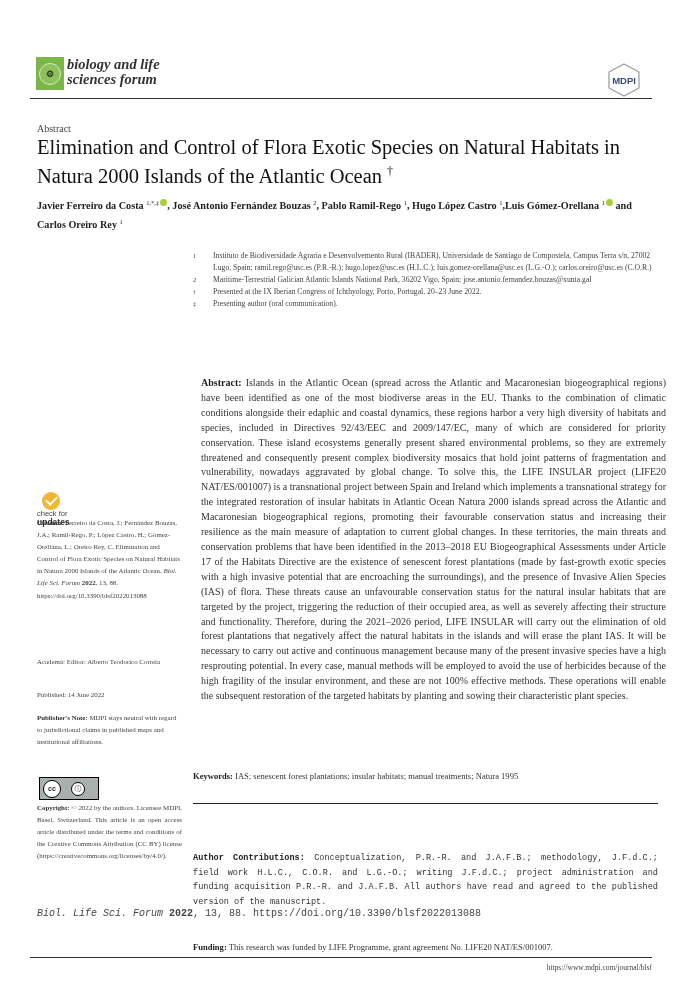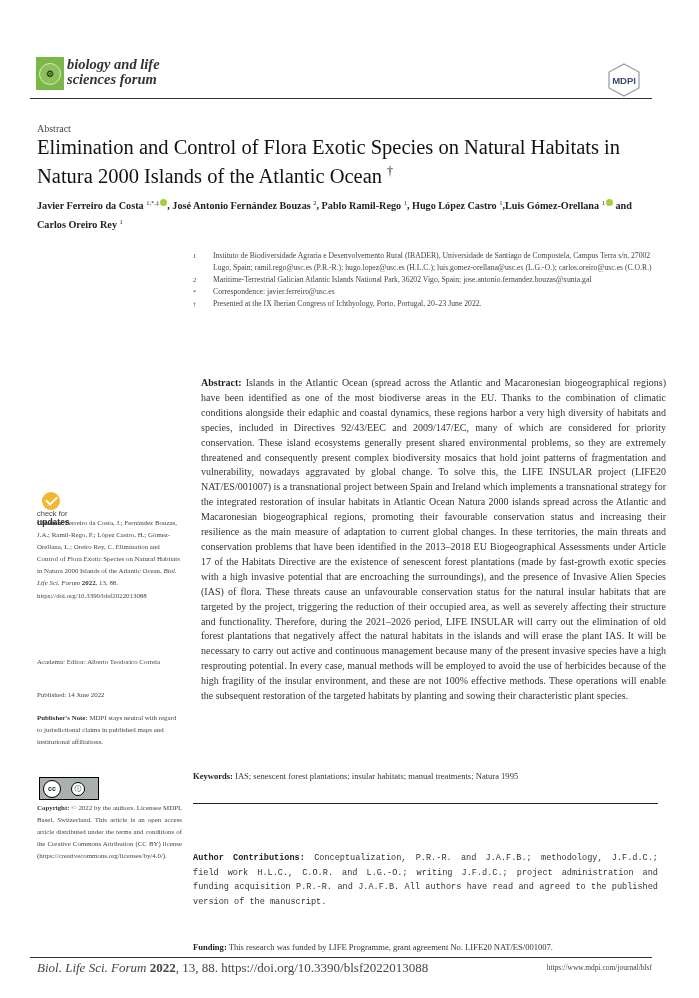--- a/index.html
+++ b/index.html
@@ -40,21 +40,21 @@
   #citation { left:37px; top:517px; }
   #editor { left:37px; top:656px; }
   #published { left:37px; top:689px; }
   #pubnote { left:37px; top:712px; }
   #cc-badge { left:39px; top:777px; width:58px; height:21px; background:#aab0ac; border:1px solid #000; display:flex; align-items:center; }
   #cc-badge .cc { width:16px; height:16px; margin-left:3px; border-radius:50%; background:#fff; border:1.5px solid #000; font-family:"Liberation Sans", sans-serif; font-weight:bold; font-size:7px; display:flex; align-items:center; justify-content:center; }
   #cc-badge .by { width:12px; height:12px; margin-left:10px; border-radius:50%; background:#fff; border:1.5px solid #000; font-size:7px; display:flex; align-items:center; justify-content:center; font-family:"Liberation Sans", sans-serif; }
   #copyright { left:37px; top:802px; text-align:justify; }
   
   #footer-rule { left:30px; top:957px; width:622px; height:1px; background:#333; }
-  #footer-left { left:37px; top:960px; font-family:Liberation Serif, serif; font-size:13px; color:#444; }
+  #footer-left { left:37px; top:908px; font-family:Liberation Mono, monospace; font-size:10px; color:#444; }
   #footer-right { right:47px; top:963px; font-family:"Liberation Serif", serif; font-size:7.5px; color:#444; }
   a.lnk { color:inherit; text-decoration:none; }
 </style>
 </head>
 <body>
 
 <div id="logo-box" class="abs">
   <div class="ring">⚙</div>
 </div>
 <div id="journal-name" class="abs">
@@ -75,26 +75,26 @@
 <div id="affil" class="abs">
     <div class="aff-row">
       <span class="aff-mark">1</span>
       <span>Instituto de Biodiversidade Agraria e Desenvolvemento Rural (IBADER), Universidade de Santiago de Compostela, Campus Terra s/n, 27002 Lugo, Spain; ramil.rego@usc.es (P.R.-R.); hugo.lopez@usc.es (H.L.C.); luis.gomez-orellana@usc.es (L.G.-O.); carlos.oreiro@usc.es (C.O.R.)</span>
     </div>
     <div class="aff-row">
       <span class="aff-mark">2</span>
       <span>Maritime-Terrestrial Galician Atlantic Islands National Park, 36202 Vigo, Spain; jose.antonio.fernandez.bouzas@xunta.gal</span>
     </div>
     <div class="aff-row">
-      <span class="aff-mark">*</span>
-      <span>Correspondence: javier.ferreiro@usc.es</span>
+      <span class="aff-mark">†</span>
+      <span>Presented at the IX Iberian Congress of Ichthyology, Porto, Portugal, 20–23 June 2022.</span>
     </div>
     <div class="aff-row">
-      <span class="aff-mark">†</span>
-      <span>Presented at the IX Iberian Congress of Ichthyology, Porto, Portugal, 20–23 June 2022.</span>
+      <span class="aff-mark">‡</span>
+      <span>Presenting author (oral communication).</span>
     </div>
   </div>
 
 <div id="abstract" class="abs"><b>Abstract:</b> <span>Islands in the Atlantic Ocean (spread across the Atlantic and Macaronesian biogeographical regions) have been identified as one of the most biodiverse areas in the EU. Thanks to the combination of climatic conditions alongside their edaphic and coastal dynamics, these regions harbor a very high diversity of habitats and species, included in Directives 92/43/EEC and 2009/147/EC, many of which are considered for priority conservation. These island ecosystems generally present shared environmental problems, so they are extremely threatened and consequently present complex biodiversity mosaics that hold joint patterns of fragmentation and vulnerability, nowadays aggravated by global change.  To solve this, the LIFE INSULAR project (LIFE20 NAT/ES/001007) is a transnational project between Spain and Ireland which implements a transnational strategy for the integrated restoration of insular habitats in Atlantic Ocean Natura 2000 islands spread across the Atlantic and Macaronesian biogeographical regions, promoting their favourable conservation status and increasing their resilience as the main measure of adaptation to current global changes. In these territories, the main threats and conservation problems that have been identified in the 2013–2018 EU Biogeographical Assessments under Article 17 of the Habitats Directive are the existence of senescent forest plantations (made by fast-growth exotic species with a high invasive potential that are encroaching the surroundings), and the presence of Invasive Alien Species (IAS) of flora. These threats cause an unfavourable conservation status for the natural insular habitats that are targeted by the project, triggering the reduction of their occupied area, as well as severely affecting their structure and functionality. Therefore, during the 2021–2026 period, LIFE INSULAR will carry out the elimination of old forest plantations that negatively affect the natural habitats in the islands and will erase the plant IAS. It will be necessary to carry out active and continuous management because many of the present invasive species have a high resprouting potential. In every case, manual methods will be employed to avoid the use of herbicides because of the high fragility of the insular environment, and these are not 100% effective methods. These operations will enable the subsequent restoration of the targeted habitats by planting and sowing their characteristic plant species.</span></div>
 <div id="keywords" class="abs"><b>Keywords:</b> <span>IAS; senescent forest plantations; insular habitats; manual treatments; Natura 1995</span></div>
 <div id="main-rule" class="abs"></div>
 <div id="contrib" class="abs"><b>Author Contributions:</b> <span>Conceptualization, P.R.-R. and J.A.F.B.; methodology, J.F.d.C.; field work H.L.C., C.O.R. and L.G.-O.; writing J.F.d.C.; project administration and funding acquisition P.R.-R. and J.A.F.B. All authors have read and agreed to the published version of the manuscript.</span></div>
 <div id="funding" class="abs"><b>Funding:</b> <span>This research was funded by LIFE Programme, grant agreement No. LIFE20 NAT/ES/001007.</span></div>
 
 <div id="check-updates" class="abs">

